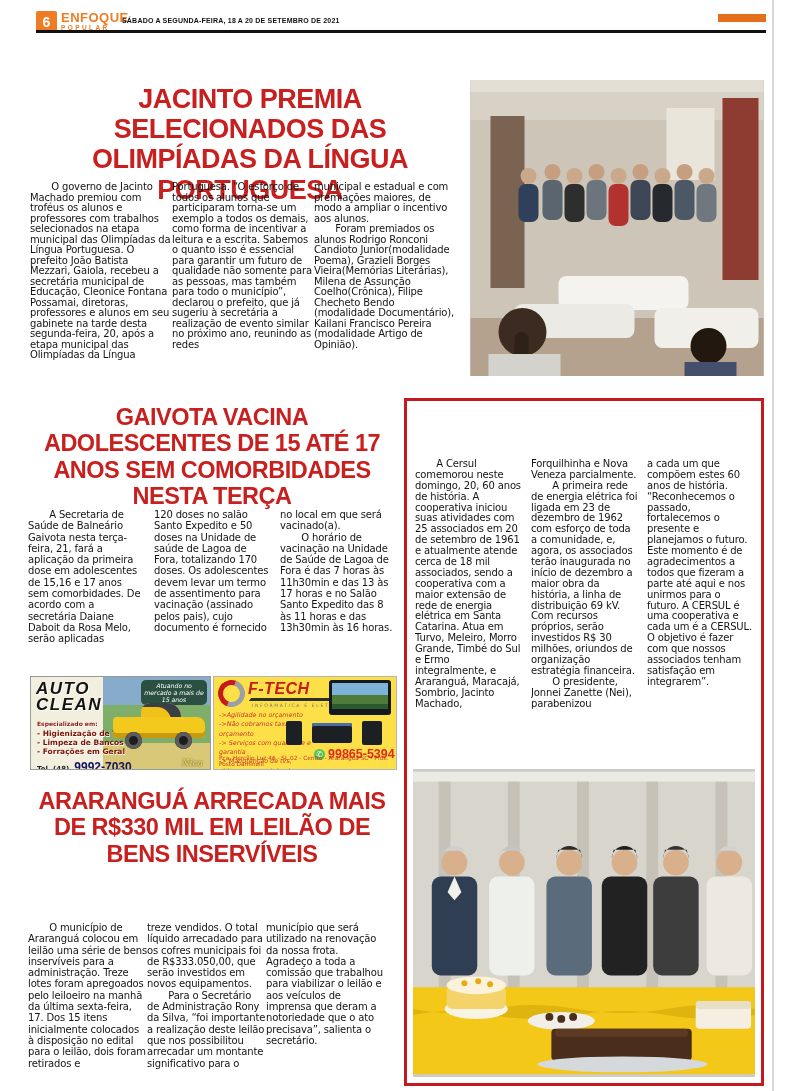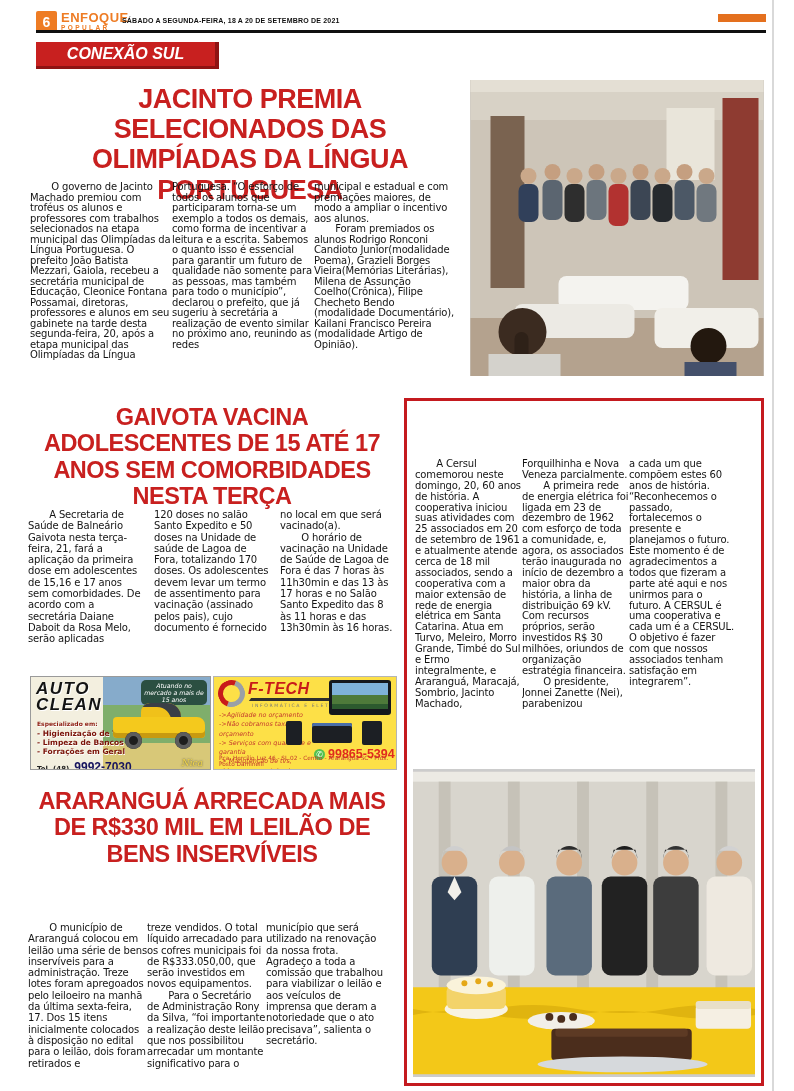--- a/index.html
+++ b/index.html
@@ -50,21 +50,21 @@
   .photo { overflow:hidden; background:#ccc; }
   .photo svg { display:block; width:100%; height:100%; }
   .photo1 { position:absolute; left:470px; top:80px; width:294px; height:296px; }
 
   
   .cersul { position:absolute; left:404px; top:398px; width:360px; height:688px;
             border:3px solid #c41a1f; background:#fff; }
   .hl-c { position:absolute; left:0; top:16px; width:100%; margin:0; text-align:center;
           font-family:"Liberation Sans", sans-serif; font-weight:bold; color:#c8201f;
           font-size:24px; letter-spacing:-0.5px; }
-  .colsc { left:8px; top:58px; width:340px; height:306px; }
+  .colsc { left:8px; top:58px; width:340px; gap:9px; height:306px; }
   .colsc .col { width:107px; line-height:1.09; }
   .photo2 { position:absolute; left:6px; top:368px; width:342px; height:308px; }
 
   
   .ad { position:absolute; top:676px; height:94px; overflow:hidden;padding-left:30px; }
   .ad-autoclean { left:30px; width:181px; border:1px solid #9a9a9a; background:#f3efdf; }
   .ac-scene { position:absolute; right:0; top:0; width:60%; height:100%;
               background:linear-gradient(180deg,#86abcb 0 30%, #7fae6b 30% 72%, #d8c878 72%); }
   .ac-tag { position:absolute; right:3px; top:3px; width:66px; font-size:6.2px; font-style:italic;
             color:#fff; text-align:center; background:rgba(18,52,26,.78); border-radius:5px; padding:2px; }
@@ -123,23 +123,20 @@
 <div id="page">
 
   <div class="pnum">6</div>
   <div class="brand">
     <div class="b1">ENFOQUE</div>
     <div class="b2">POPULAR</div>
   </div>
   <div class="date">SÁBADO A SEGUNDA-FEIRA, 18 A 20 DE SETEMBRO DE 2021</div>
   <div class="accent"></div>
   <div class="rule"></div>
-  <div class="section">
-    <span>CONEXÃO SUL</span>
-  </div>
 
   <h1 class="hl hl1">JACINTO PREMIA SELECIONADOS DAS OLIMPÍADAS DA LÍNGUA PORTUGUESA</h1>
 
   <div class="photo photo1">
     <svg viewBox="0 0 293 296" aria-hidden="true">
       <rect width="293" height="296" fill="#cdc5b8"></rect>
       <rect width="293" height="40" fill="#d8d2c6"></rect>
       <rect width="293" height="12" fill="#e4dfd4"></rect>
       <rect y="238" width="293" height="58" fill="#b4a28e"></rect>
       <rect x="20" y="36" width="34" height="172" fill="#7a6350"></rect>

